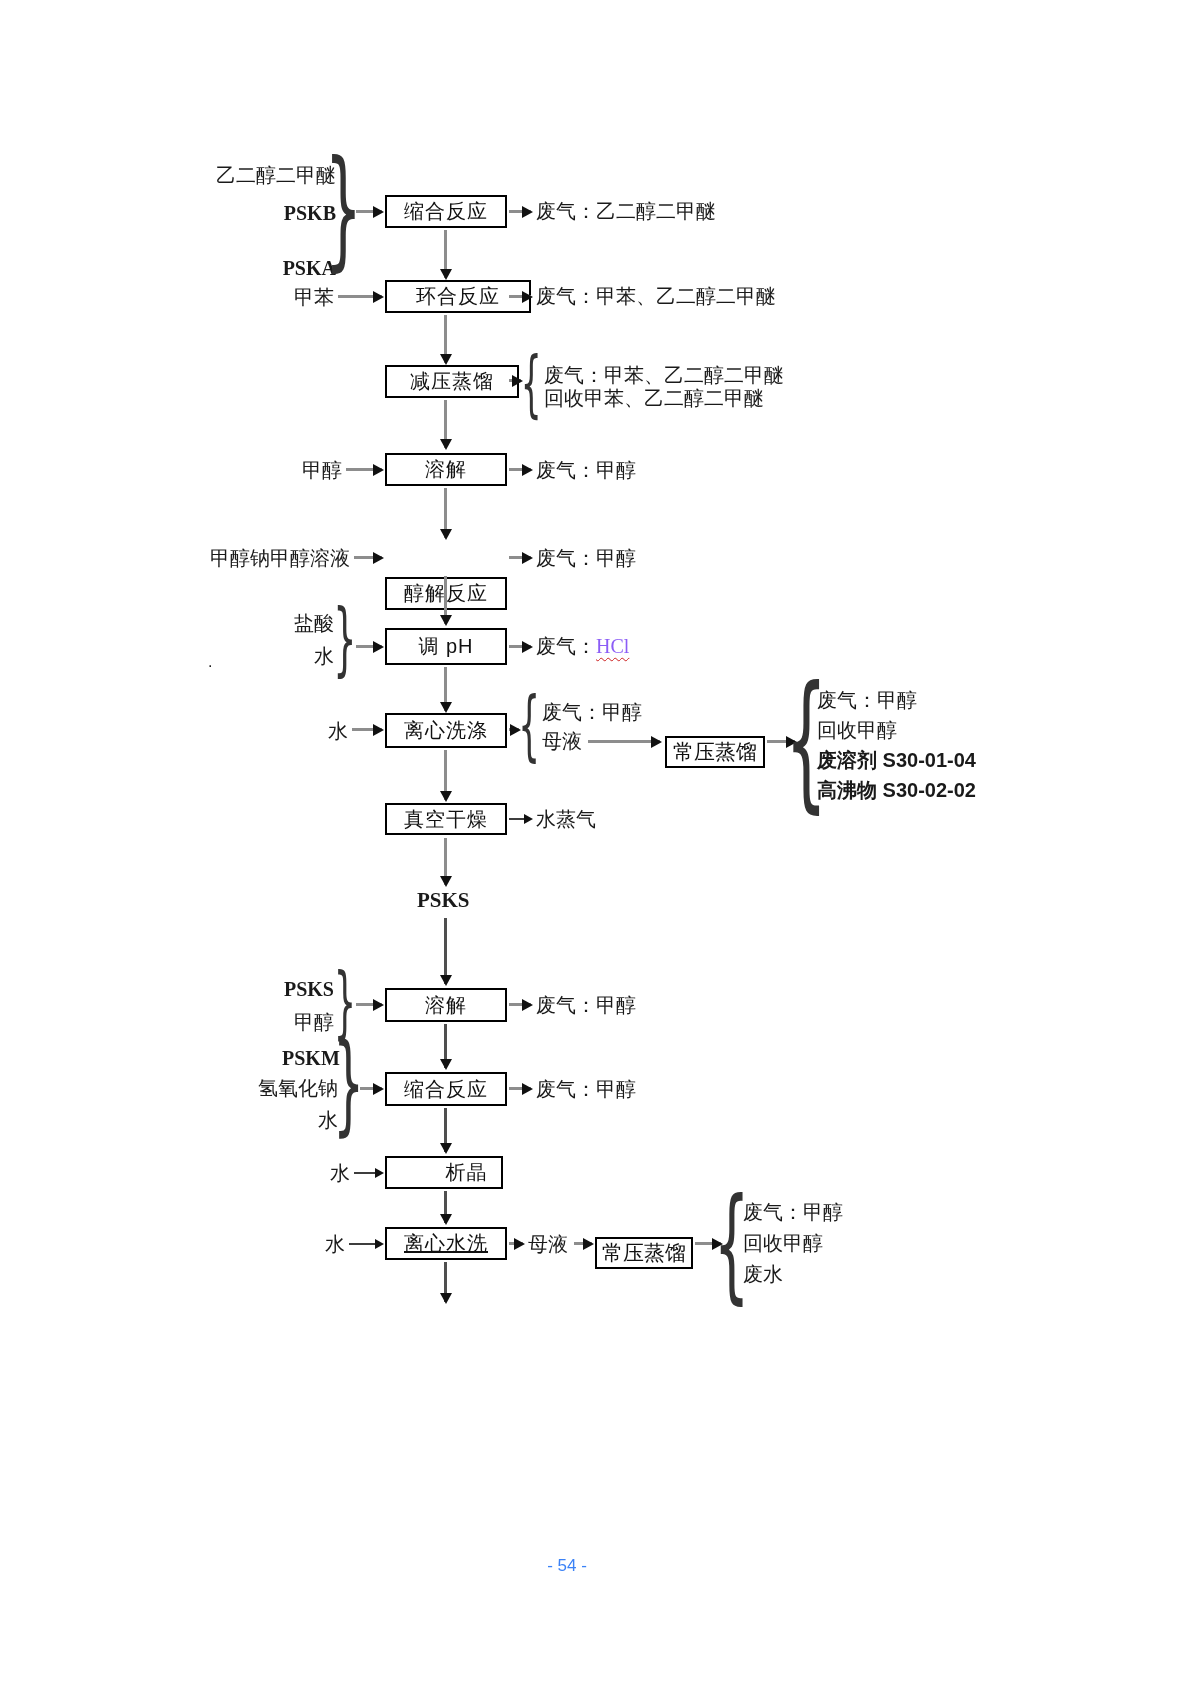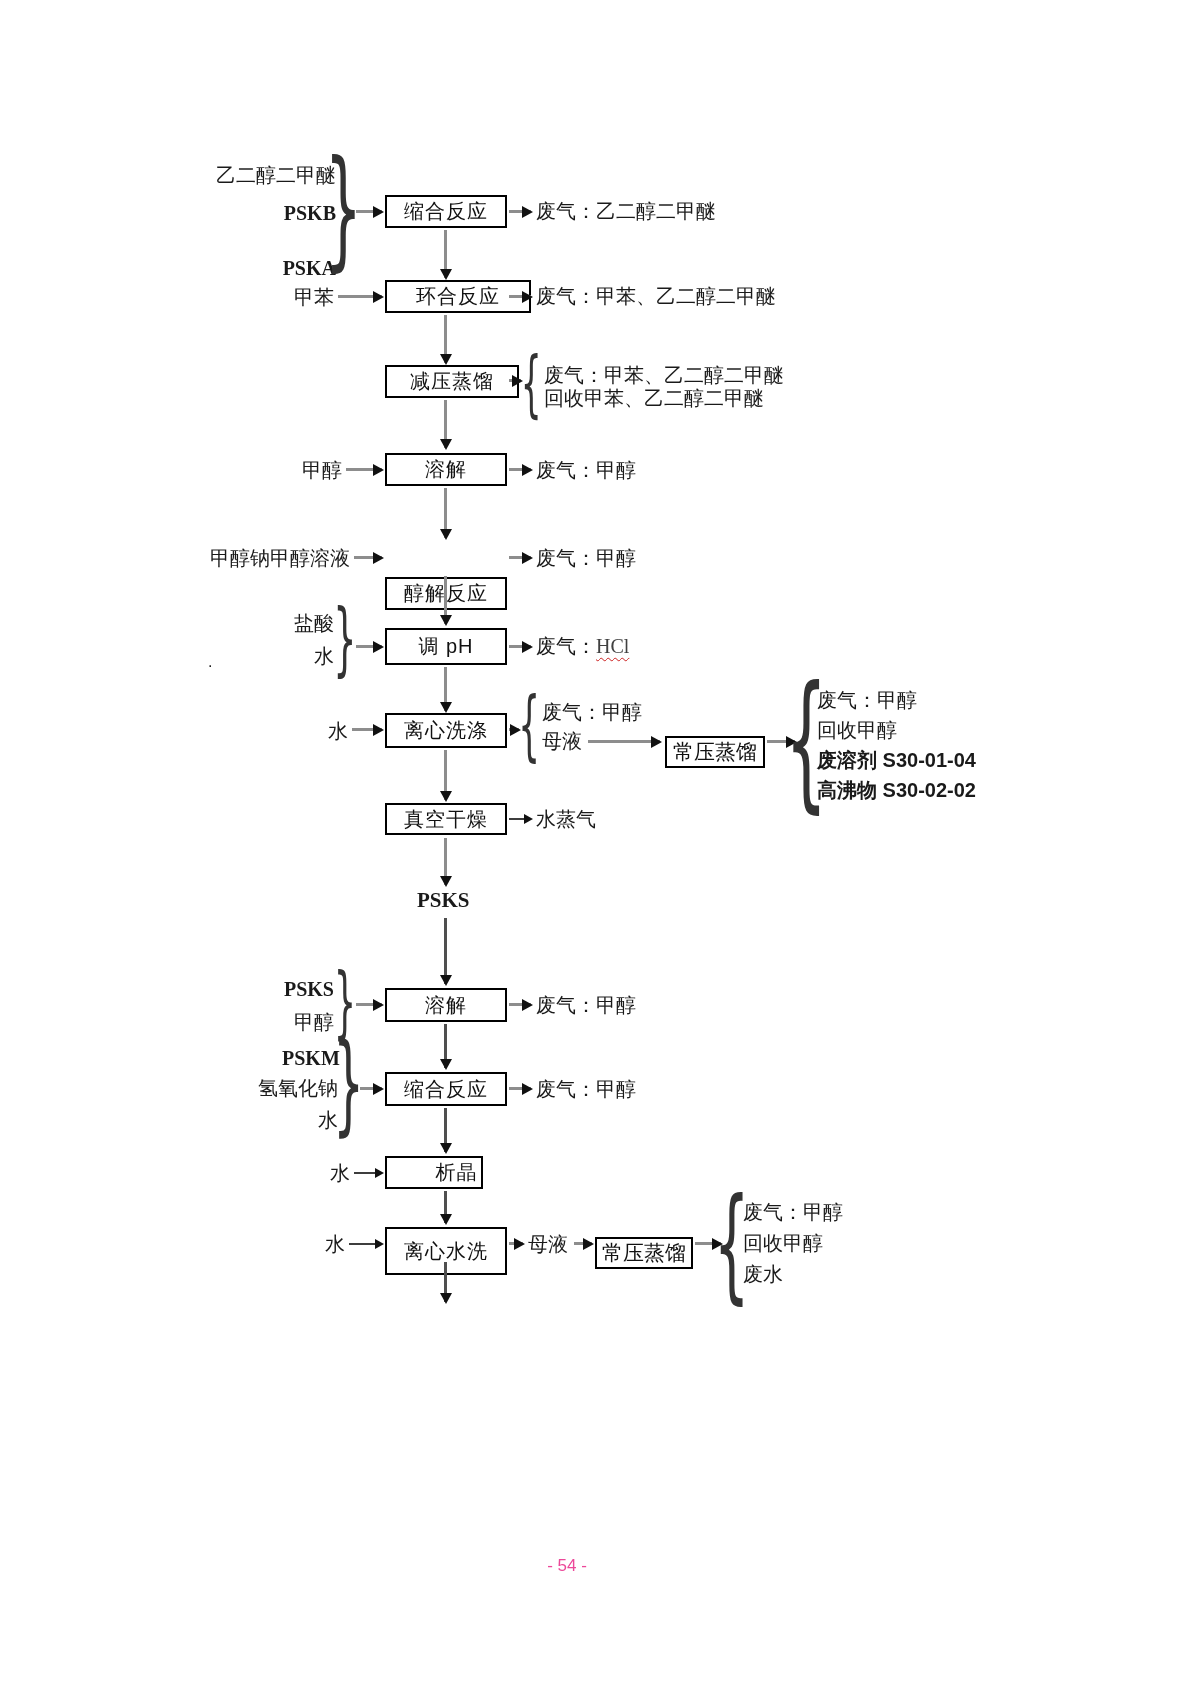--- a/index.html
+++ b/index.html
@@ -30,23 +30,23 @@
   .ad::after{content:"";position:absolute;bottom:-2px;left:50%;transform:translateX(-50%);
     width:0;height:0;border-top:11px solid #111;border-left:6px solid transparent;border-right:6px solid transparent;}
   .dk{background:#4f4f4f;}
   .thin{height:2px;background:#3d3d3d;}
   .thin::after{border-left-width:9px;border-top-width:5px;border-bottom-width:5px;}
   .brace{
     position:absolute;width:18px;display:flex;align-items:center;justify-content:center;
     font-family:"DejaVu Sans",sans-serif;color:#333;overflow:visible;line-height:0;
   }
   .brace > span{display:block;transform:scaleX(0.45);}
-  .hcl{font-family:"Liberation Serif","DejaVu Serif",serif;color:#404040;
+  .hcl{font-family:"Liberation Serif","DejaVu Serif",serif;color:#8b5cf6;
     text-decoration:underline wavy #cc2222 1px;text-underline-offset:4px;}
-  .pagenum{position:absolute;font-size:17px;color:#ec4899;text-align:center;}
+  .pagenum{position:absolute;font-size:17px;color:#3b82f6;text-align:center;}
 </style>
 </head>
 <body>
 
 <div id="page">
 
   <div class="lbl r" style="left:190px;top:163px;width:146px;">乙二醇二甲醚</div>
   <div class="lbl r serif" style="left:190px;top:201px;width:146px;">PSKB</div>
   <div class="lbl r serif" style="left:190px;top:236px;width:146px;margin-top:20px;">PSKA</div>
   <div class="brace" style="left:334px;top:158px;height:100px;font-size:130px;">
@@ -147,26 +147,26 @@
       <span>}</span>
     </div>
   <div class="ar" style="left:360px;top:1087px;width:22px;"></div>
   <div class="box" style="left:385px;top:1072px;width:122px;height:34px;">缩合反应</div>
   <div class="ar" style="left:509px;top:1087px;width:22px;"></div>
   <div class="lbl" style="left:536px;top:1077px;">废气：甲醇</div>
   <div class="ad dk" style="left:444px;top:1108px;height:44px;"></div>
 
   <div class="lbl r" style="left:322px;top:1161px;width:28px;">水</div>
   <div class="ar thin" style="left:354px;top:1172px;width:28px;"></div>
-  <div class="box" style="left:385px;top:1156px;width:98px;height:33px;padding-left:45px;">析晶</div>
+  <div class="box" style="left:385px;top:1156px;width:118px;height:33px;padding-left:45px;">析晶</div>
   <div class="ad dk" style="left:444px;top:1191px;height:32px;"></div>
 
   <div class="lbl r" style="left:317px;top:1232px;width:28px;">水</div>
   <div class="ar thin" style="left:349px;top:1243px;width:33px;"></div>
-  <div class="box" style="left:385px;top:1227px;width:122px;height:48px;">离心水洗</div>
+  <div class="box" style="left:385px;top:1227px;width:122px;height:33px;text-decoration:underline;">离心水洗</div>
   <div class="ar" style="left:509px;top:1242px;width:14px;"></div>
   <div class="lbl" style="left:528px;top:1232px;">母液</div>
   <div class="ar" style="left:574px;top:1242px;width:18px;"></div>
   <div class="box small" style="left:595px;top:1227px;width:98px;height:32px;">常压蒸馏</div>
   <div class="ar" style="left:695px;top:1242px;width:26px;"></div>
   <div class="brace" style="left:723px;top:1196px;height:96px;font-size:125px;">
       <span>{</span>
     </div>
   <div class="lbl" style="left:743px;top:1200px;">废气：甲醇</div>
   <div class="lbl" style="left:743px;top:1231px;">回收甲醇</div>

